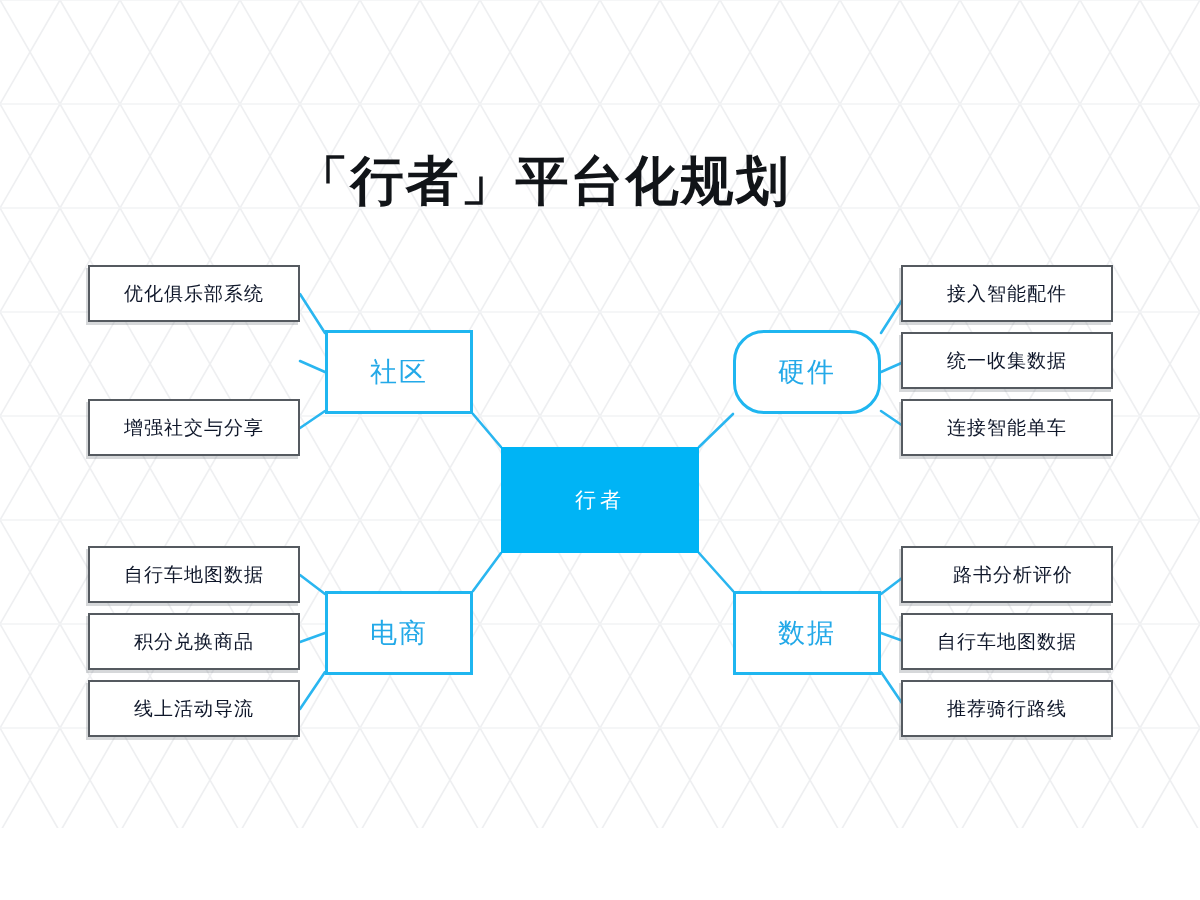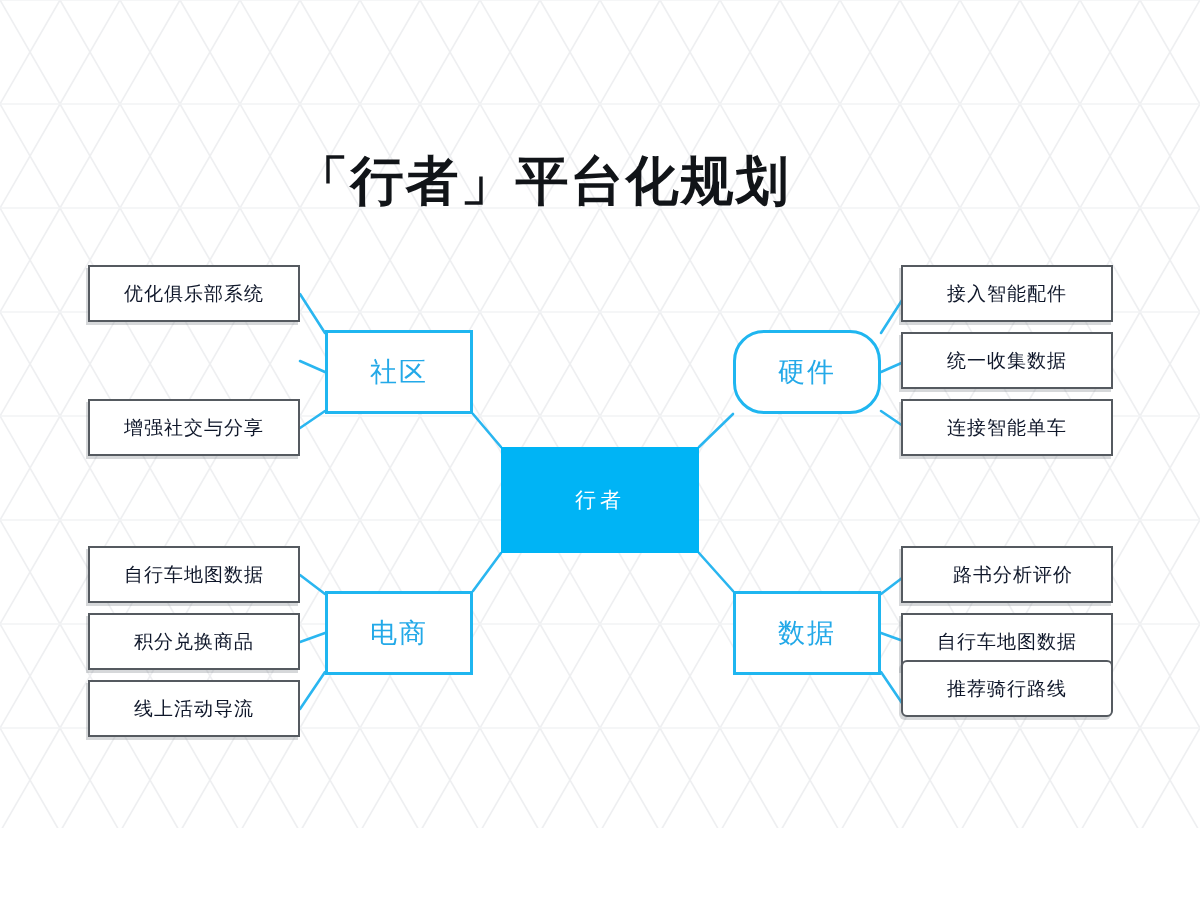--- a/index.html
+++ b/index.html
@@ -171,15 +171,15 @@
   <div class="node leaf" style="left:901px; top:399px;">连接智能单车</div>
 
   <div class="node branch" style="left:325px; top:591px;">电商</div>
   <div class="node leaf" style="left:88px; top:546px;">自行车地图数据</div>
   <div class="node leaf" style="left:88px; top:613px;">积分兑换商品</div>
   <div class="node leaf" style="left:88px; top:680px;">线上活动导流</div>
 
   <div class="node branch" style="left:733px; top:591px;">数据</div>
   <div class="node leaf" style="left:901px; top:546px;padding-left:12px;">路书分析评价</div>
   <div class="node leaf" style="left:901px; top:613px;">自行车地图数据</div>
-  <div class="node leaf" style="left:901px; top:660px;border-radius:6px;">推荐骑行路线</div>
+  <div class="node leaf" style="left:901px; top:680px;">推荐骑行路线</div>
 
 </div>
 
 </body></html>

